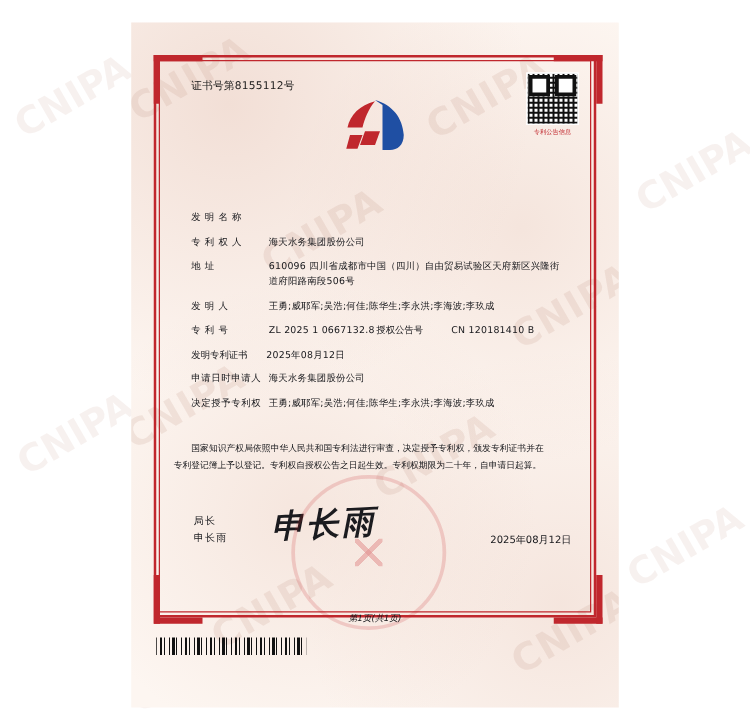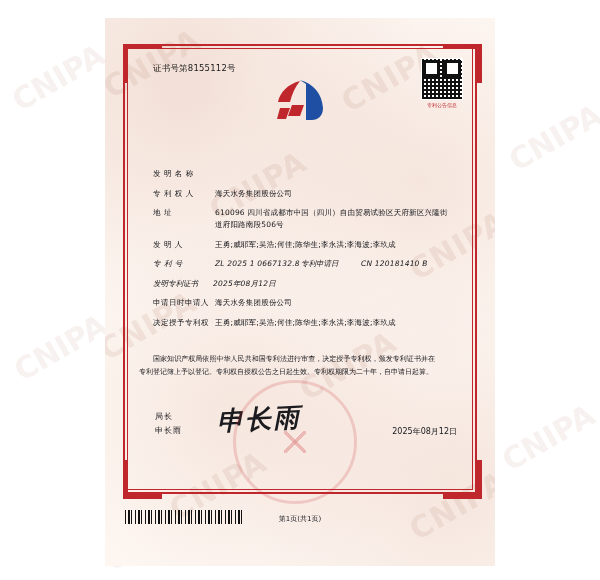--- a/index.html
+++ b/index.html
@@ -187,21 +187,20 @@
     letter-spacing: 0.5px;
     color: #15161a;
   }
   .row .val {
     flex: 1;
     letter-spacing: 0.2px;
   }
   .row.two .cell {
     flex: 1;
     display: flex;
-    font-style: italic;
   }
   .row.two .cell .lbl2 {
     width: 60px;
     flex: 0 0 60px;
   }
 
   
   .statement {
     position: absolute;
     left: 34px;
@@ -279,24 +278,25 @@
     background-image: repeating-linear-gradient(90deg,
       #111 0 1px, transparent 1px 3px,
       #111 3px 5px, transparent 5px 6px,
       #111 6px 7px, transparent 7px 10px);
   }
 
   
   .page-foot {
     position: absolute;
     left: 0; right: 0;
-    top: 496px;
+    top: 472px;
     text-align: center;
     font-size: 7px;
     color: #15161a;
+    font-style: italic;
   }
 </style>
 </head>
 <body>
 
 <div class="page">
 
   <div class="wm-out1">CNIPA</div>
   <div class="wm-out2">CNIPA</div>
   <div class="wm-out3">CNIPA</div>
@@ -358,21 +358,21 @@
         <div class="lbl">发 明 人</div>
         <div class="val">王勇;威耶军;吴浩;何佳;陈华生;李永洪;李海波;李玖成</div>
       </div>
 
       <div class="row two">
         <div class="cell">
           <div class="lbl">专 利 号</div>
           <div class="val">ZL 2025 1 0667132.8</div>
         </div>
         <div class="cell">
-          <div class="lbl2">专利申请日</div>
+          <div class="lbl2">授权公告号</div>
           <div class="val">CN 120181410 B</div>
         </div>
       </div>
 
       <div class="row two">
         <div class="cell">
           <div class="lbl2">发明专利证书</div>
           <div class="val">2025年08月12日</div>
         </div>
       </div>

